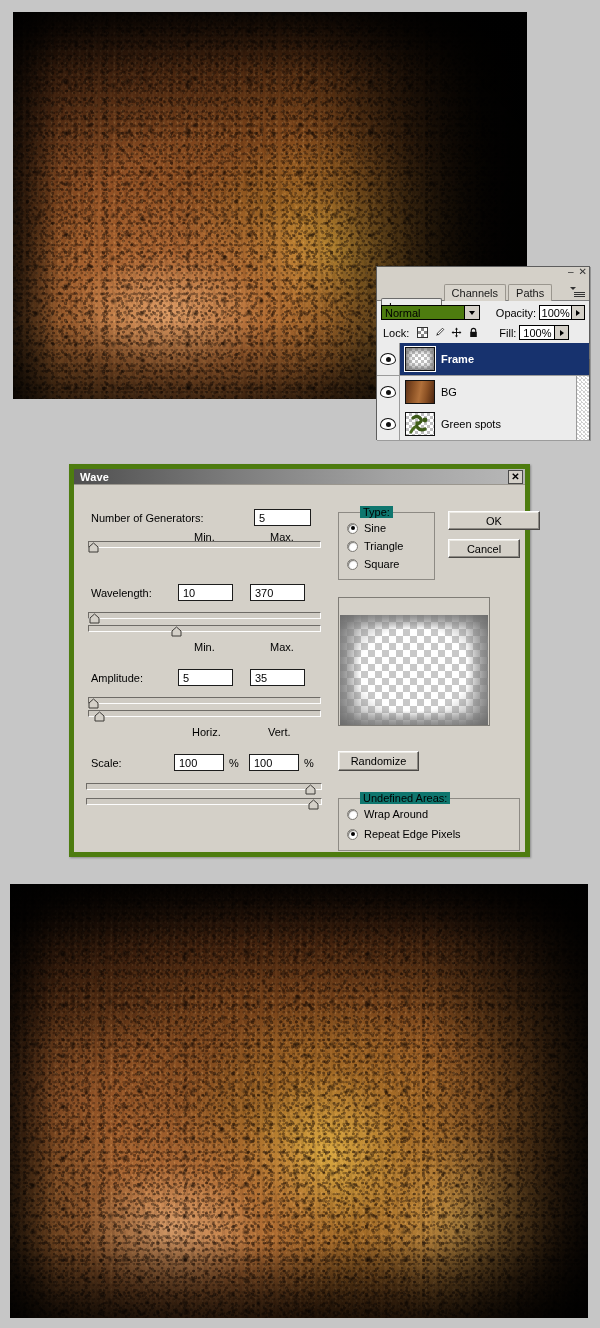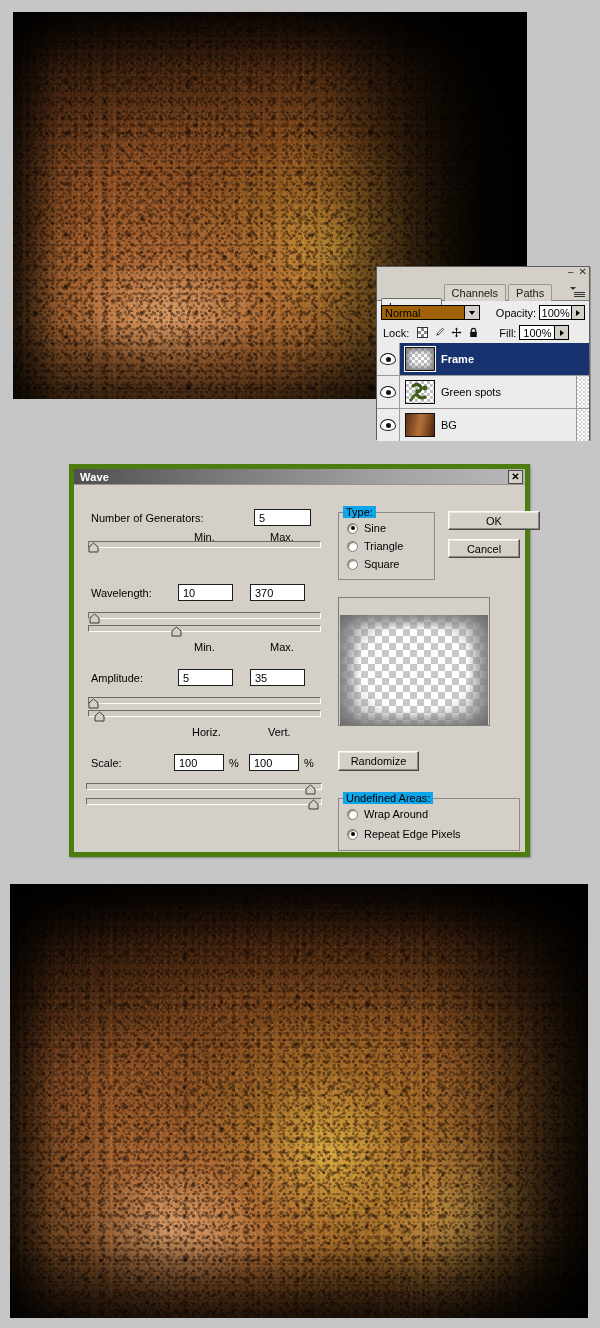--- a/index.html
+++ b/index.html
@@ -139,21 +139,21 @@
   .lp-row{
     display:flex;align-items:center;
     height:19px;
     padding:2px 4px 1px 4px;
     background:#ececec;
   }
   .lp-blend{
     height:15px;
     width:108px;
     border:1px solid #000;
-    background:#a16207;
+    background:#4d7c0f;
     font-size:11px;
     display:flex;align-items:center;
     position:relative;
     padding-left:3px;
     box-sizing:border-box;
   }
   .lp-blend .arrowbox{
     position:absolute;right:0;top:0;bottom:0;width:14px;
     background:#d4d0c8;border-left:1px solid #000;
     display:flex;align-items:center;justify-content:center;
@@ -292,22 +292,22 @@
     border:1px solid #fdfdfd;
     box-sizing:border-box;
   }
   .group .inner{
     position:absolute;inset:-1px;
     border:1px solid #8d8a84;
     box-sizing:border-box;
     pointer-events:none;
   }
   .group-title{
-    position:absolute;top:-7px;left:4px;
-    background:#0ea5e9;padding:0 3px;font-size:11px;
+    position:absolute;top:-7px;left:21px;
+    background:#0f766e;padding:0 3px;font-size:11px;
     z-index:2;
   }
   .radio-row{position:absolute;display:flex;align-items:center;font-size:11px;}
   .radio{
     width:11px;height:11px;border-radius:50%;
     background:#fff;
     border:1px solid #7d7a74;
     box-shadow:inset 1px 1px 1px rgba(110,107,102,.9);
     margin-right:6px;
     display:flex;align-items:center;justify-content:center;
@@ -446,47 +446,47 @@
     </div>
 
     <div class="lp-layer selected">
       <div class="lp-eye-cell">
           <span class="eye"></span>
         </div>
       <div class="lp-thumb">
           <span class="thumb-frame-vig"></span>
         </div>
       <span class="lp-layer-name">Frame</span>
+    </div>
+
+    <div class="lp-layer" style="border-bottom:none;">
+      <div class="lp-eye-cell">
+          <span class="eye"></span>
+        </div>
+      <div class="lp-thumb">
+          <span class="thumb-bg"></span>
+        </div>
+      <span class="lp-layer-name">BG</span>
     </div>
 
     <div class="lp-layer">
       <div class="lp-eye-cell">
           <span class="eye"></span>
         </div>
       <div class="lp-thumb">
         <span class="thumb-green">
           <svg width="28" height="22" viewBox="0 0 28 22">
             <path d="M7 5 q4 -3 7 0 q3 3 -1 5 q-4 2 -1 5 q3 3 7 1" stroke="#3d5a18" stroke-width="3.2" fill="none" stroke-linecap="round"></path>
             <path d="M9 14 q-3 2 -4 5" stroke="#4a6a1e" stroke-width="3" fill="none" stroke-linecap="round"></path>
             <circle cx="19" cy="7" r="2.4" fill="#3d5a18"></circle>
             <circle cx="11" cy="10" r="1.8" fill="#44611b"></circle>
           </svg>
         </span>
       </div>
       <span class="lp-layer-name">Green spots</span>
-    </div>
-
-    <div class="lp-layer" style="border-bottom:none;">
-      <div class="lp-eye-cell">
-          <span class="eye"></span>
-        </div>
-      <div class="lp-thumb">
-          <span class="thumb-bg"></span>
-        </div>
-      <span class="lp-layer-name">BG</span>
     </div>
   </div>
 </div>
 
 <div class="wave-dlg" style="left:69px;top:464px;width:461px;height:393px;">
 
   <div class="wd-title">
     <span class="wd-title-text">Wave</span>
     <div class="wd-close">
         <span>✕</span>

